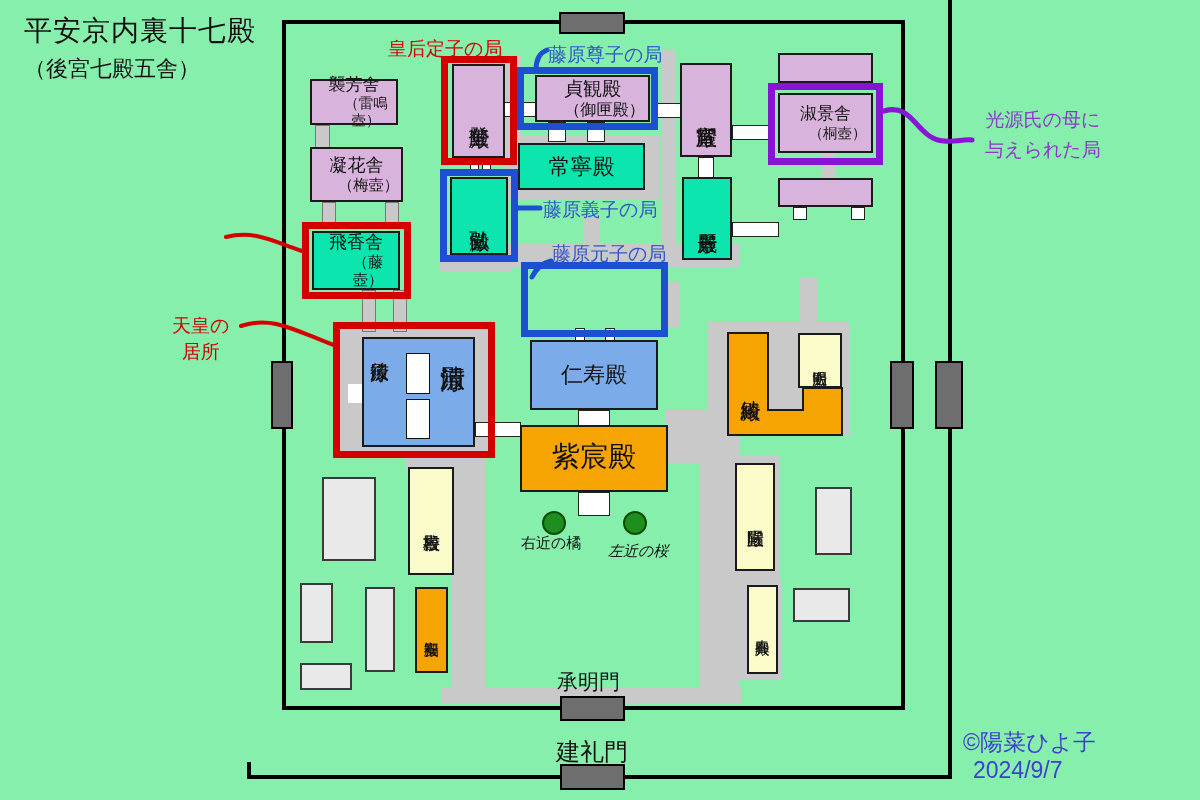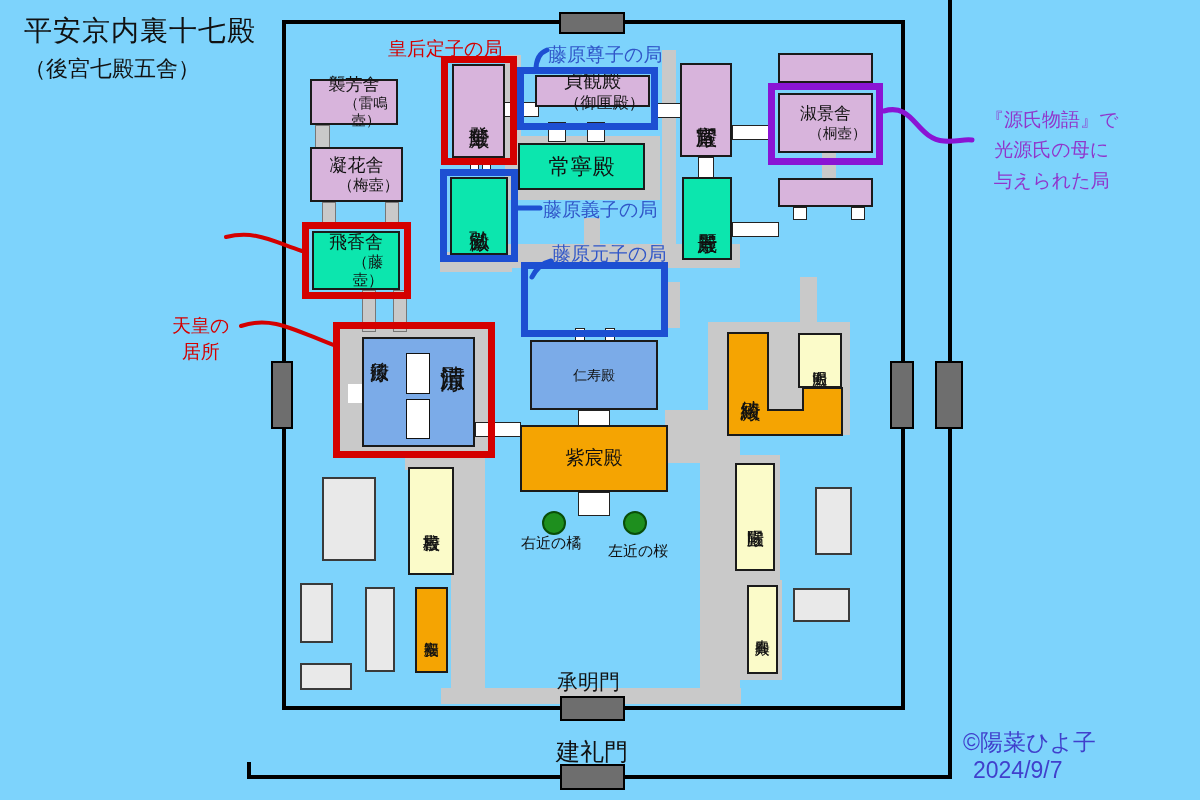--- a/index.html
+++ b/index.html
@@ -1,16 +1,16 @@
 <!DOCTYPE html>
 <html><head>
 <meta charset="utf-8">
 <style>
   html,body{margin:0;padding:0;background:#fff;}
-  #canvas{position:relative;width:1200px;height:800px;background:#7dd3fc;overflow:hidden;
+  #canvas{position:relative;width:1200px;height:800px;background:#86efac;overflow:hidden;
           font-family:"Liberation Sans","DejaVu Sans",sans-serif;color:#111;}
   .abs{position:absolute;}
   
   .cor{position:absolute;background:#c9c9c9;z-index:1;}
   .wcor{position:absolute;background:#fff;border:1.5px solid #222;box-sizing:border-box;z-index:2;}
   .grayrect{position:absolute;background:#e9e9e9;border:2px solid #3a3a3a;box-sizing:border-box;z-index:2;}
   
   .b{position:absolute;border:2px solid #1a1a1a;box-sizing:border-box;z-index:3;
      display:flex;align-items:center;justify-content:center;text-align:center;line-height:1.18;}
   .pink{background:#d8b4dc;align-items:center;}
@@ -140,21 +140,21 @@
   <div class="b pink v" style="left:452px;top:64px;width:53px;height:94px;font-size:21px;">
     <span>登華殿</span>
   </div>
   <div class="hl red" style="left:441px;top:56px;width:76px;height:109px;"></div>
 
   <div class="b teal v" style="left:450px;top:177px;width:58px;height:78px;font-size:20px;">
     <span>弘徽殿</span>
   </div>
   <div class="hl blue" style="left:440px;top:169px;width:78px;height:93px;"></div>
 
-  <div class="b pink" style="left:535px;top:75px;width:115px;height:32px;font-size:19px;">
+  <div class="b pink" style="left:535px;top:75px;width:115px;height:47px;font-size:19px;">
     <div>
         <span class="nm">貞観殿</span>
         <span class="al">（御匣殿）</span>
       </div>
   </div>
   <div class="hl blue" style="left:517px;top:67px;width:141px;height:63px;"></div>
 
   <div class="b teal" style="left:518px;top:143px;width:127px;height:47px;font-size:22px;">
     <span>常寧殿</span>
   </div>
@@ -171,24 +171,24 @@
     <div>
         <span class="nm">淑景舎</span>
         <span class="al">（桐壺）</span>
       </div>
   </div>
   <div class="hl purple" style="left:768px;top:83px;width:115px;height:82px;"></div>
   <div class="b pink" style="left:778px;top:178px;width:95px;height:29px;"></div>
 
   <div class="hl blue" style="left:521px;top:262px;width:147px;height:75px;"></div>
 
-  <div class="b blu" style="left:530px;top:340px;width:128px;height:70px;font-size:14px;">
+  <div class="b blu" style="left:530px;top:340px;width:128px;height:70px;font-size:22px;">
     <span>仁寿殿</span>
   </div>
-  <div class="b org" style="left:520px;top:425px;width:148px;height:67px;font-size:19px;">
+  <div class="b org" style="left:520px;top:425px;width:148px;height:67px;font-size:28px;font-family:Liberation Mono, monospace;">
     <span>紫宸殿</span>
   </div>
 
   <div class="b blu" style="left:362px;top:337px;width:113px;height:110px;">
     <span class="v" style="position:absolute;left:4px;top:8px;font-size:19px;">後涼殿</span>
     <span class="v" style="position:absolute;right:6px;top:6px;font-size:25px;">清涼殿</span>
     <span class="abs" style="left:42px;top:14px;width:22px;height:39px;background:#fff;border:1.5px solid #111;"></span>
     <span class="abs" style="left:42px;top:60px;width:22px;height:38px;background:#fff;border:1.5px solid #111;"></span>
   </div>
   <div class="abs" style="left:348px;top:384px;width:14px;height:19px;background:#fff;z-index:3;"></div>
@@ -208,35 +208,34 @@
   <div class="b yel v" style="left:408px;top:467px;width:46px;height:108px;font-size:17px;">
     <span>校書殿</span>
   </div>
   <div class="b org v" style="left:415px;top:587px;width:33px;height:86px;font-size:15px;">
     <span>安福殿</span>
   </div>
 
   <div class="tree" style="left:542px;top:511px;"></div>
   <div class="tree" style="left:623px;top:511px;"></div>
   <div class="treelabel" style="left:521px;top:534px;">右近の橘</div>
-  <div class="treelabel" style="left:608px;top:542px;">左近の桜</div>
+  <div class="treelabel" style="left:608px;top:542px;font-style:italic;">左近の桜</div>
 
   <div class="gatelabel" style="left:557px;top:668px;font-size:21px;z-index:5;">承明門</div>
   <div class="gatelabel" style="left:556px;top:736px;font-size:24px;">建礼門</div>
 
   <div class="ann red" style="left:388px;top:36px;">皇后定子の局</div>
   <div class="ann red" style="left:172px;top:313px;text-align:center;">
     <div>天皇の</div>
     <div>居所</div>
   </div>
   <div class="ann blue" style="left:548px;top:42px;">藤原尊子の局</div>
   <div class="ann blue" style="left:543px;top:197px;">藤原義子の局</div>
   <div class="ann blue" style="left:552px;top:241px;">藤原元子の局</div>
   <div class="ann purple" style="left:985px;top:105px;text-align:center;line-height:1.6;">
-    <div>『源氏物語』で</div>
     <div>光源氏の母に</div>
     <div>与えられた局</div>
   </div>
 
   <div class="credit" style="left:963px;top:727px;">©陽菜ひよ子</div>
   <div class="credit" style="left:973px;top:757px;">2024/9/7</div>
 
   <svg id="svgTop" width="1200" height="800">
     <path d="M226,237 C255,230 272,241 302,251" fill="none" stroke="#d40000" stroke-width="4" stroke-linecap="round"></path>
     <path d="M241,326 C272,315 296,331 336,346" fill="none" stroke="#d40000" stroke-width="4" stroke-linecap="round"></path>

